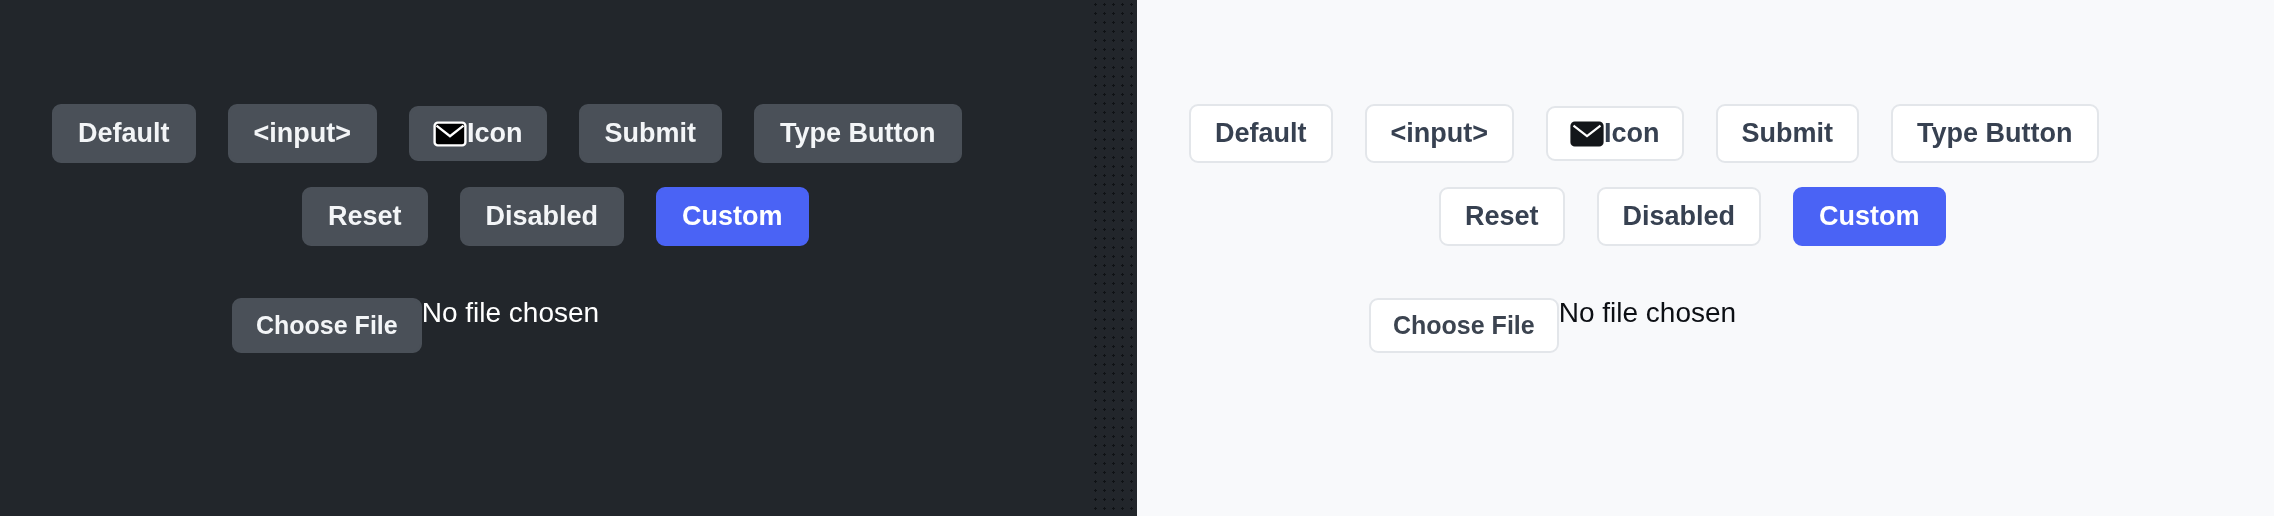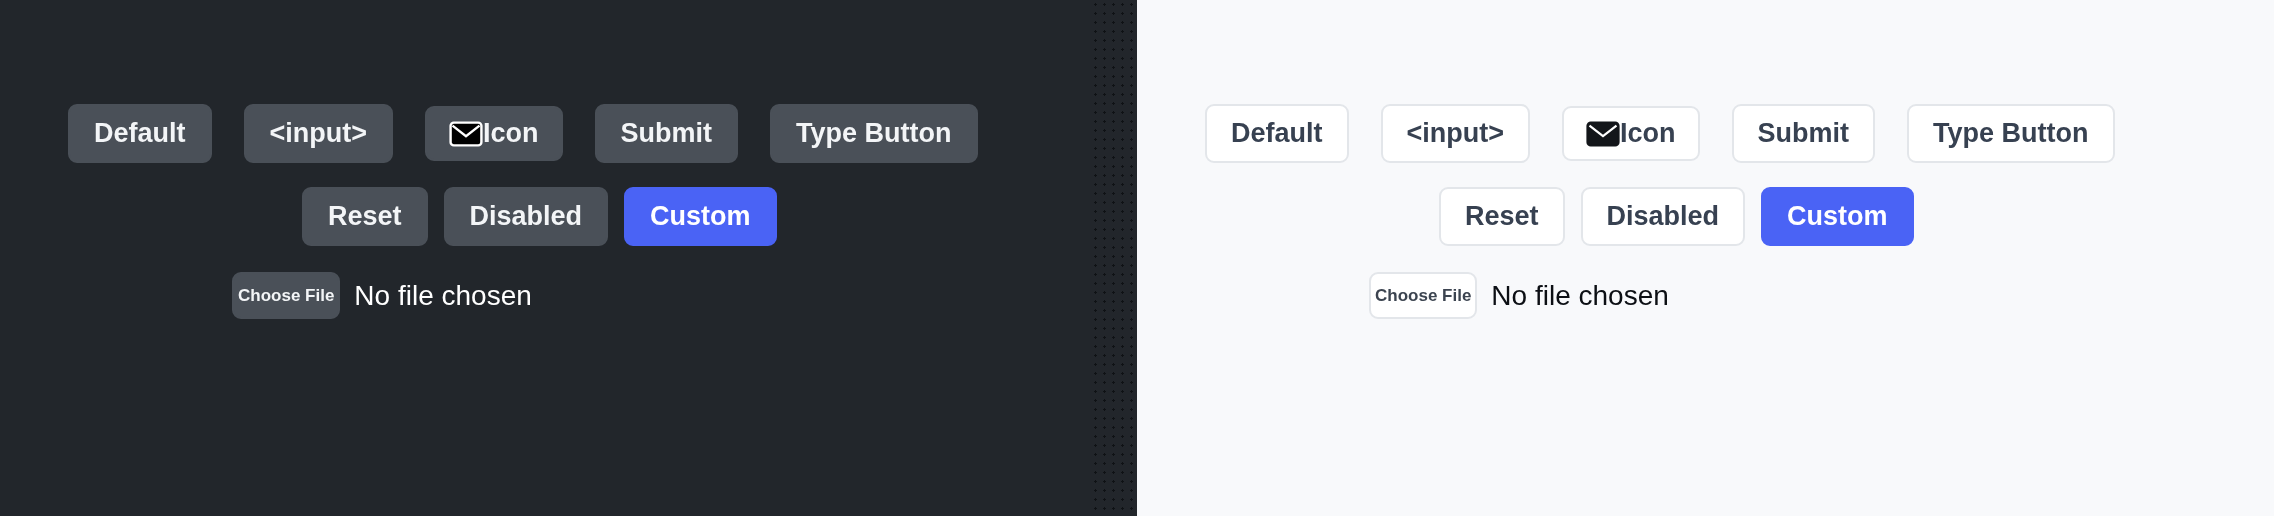--- a/index.html
+++ b/index.html
@@ -54,22 +54,22 @@
     position: relative;
     z-index: 2;
     padding-top: 104px;
     box-sizing: border-box;
   }
   .row {
     display: flex;
     align-items: center;
     flex-wrap: nowrap;
   }
-  .row-1 { padding-left: 52px; gap: 32px; margin-left: 16px; }
-  .row-2 { padding-left: 302px; gap: 16px; margin-top: 24px; }
+  .row-1 { padding-left: 52px; gap: 32px; }
+  .row-2 { padding-left: 302px; gap: 32px; margin-top: 24px; }
   .row-3 { padding-left: 232px; margin-top: 26px; }
 
   
   .btn {
     font-family: "Liberation Sans", sans-serif;
     font-weight: bold;
     font-size: 27px;
     line-height: 1;
     border-radius: 9px;
     border: 2px solid transparent;
@@ -124,35 +124,35 @@
 
   
   .file-input {
     display: inline-flex;
     align-items: center;
     gap: 0;
   }
   .file-btn {
     font-family: "Liberation Sans", sans-serif;
     font-weight: bold;
-    font-size: 17px;
+    font-size: 25px;
     line-height: 1;
     border-radius: 9px;
-    padding: 13px 4px;
+    padding: 13px 22px;
     border: 2px solid transparent;
     box-sizing: border-box;
     white-space: nowrap;
     cursor: pointer;
+    margin-top: 26px;
   }
   .file-name {
     font-family: "Liberation Sans", sans-serif;
     font-weight: normal;
     font-size: 28px;
     line-height: 1;
-    margin-left: 14px;
     white-space: nowrap;
   }
   .panel-dark .file-btn {
     background: #4a5058;
     border-color: #4a5058;
     color: #f3f5f7;
   }
   .panel-dark .file-name { color: #ffffff; }
   .panel-light .file-btn {
     background: #ffffff;

